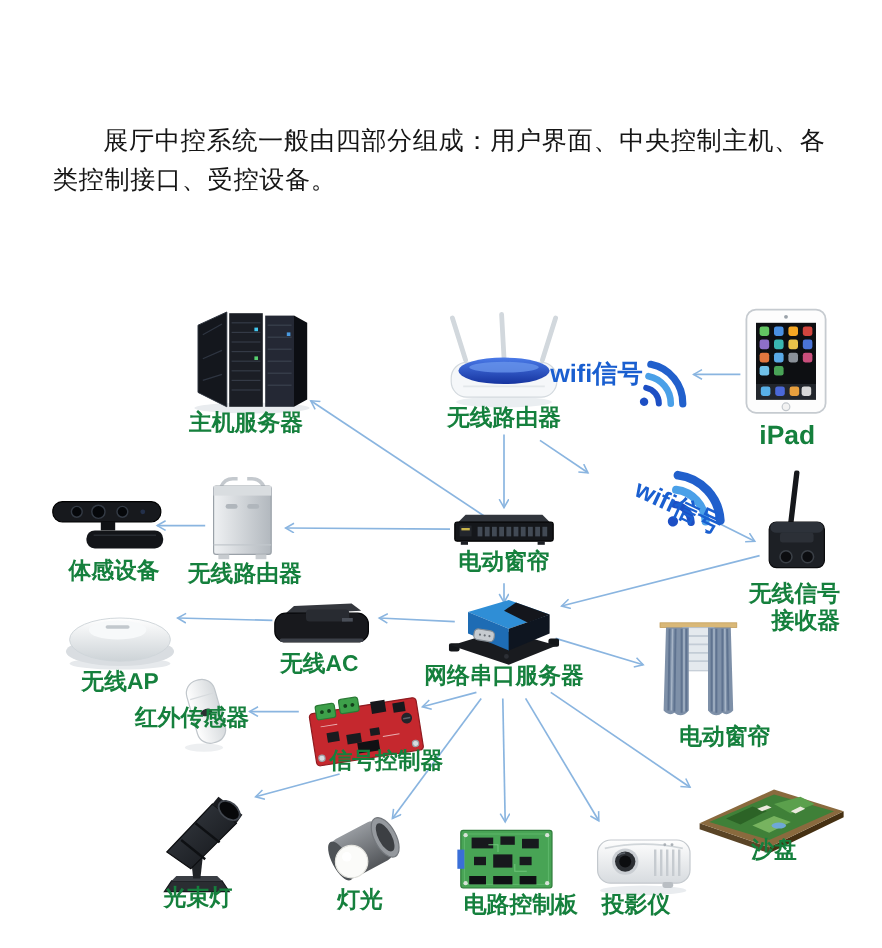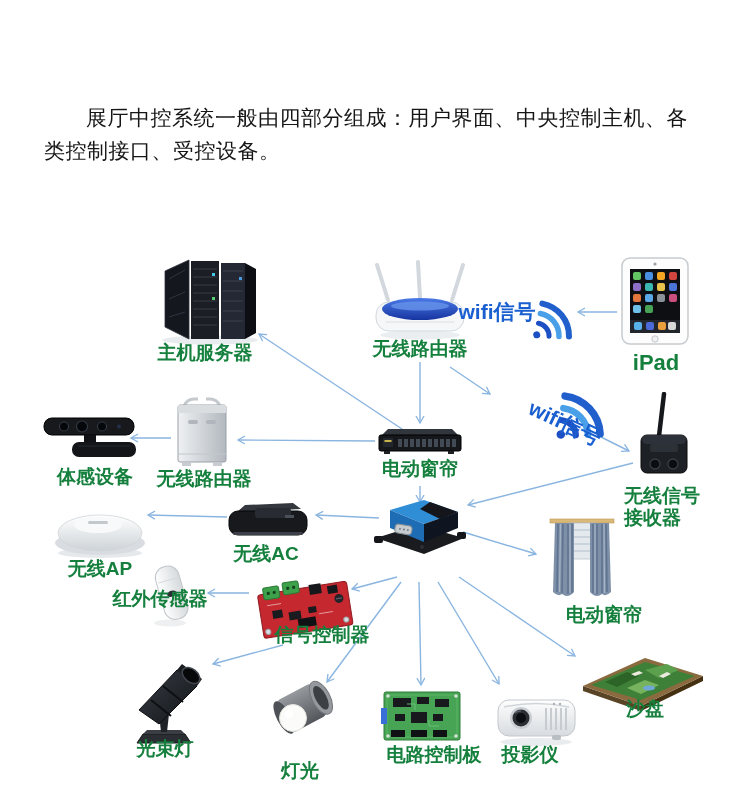--- a/index.html
+++ b/index.html
@@ -7,21 +7,21 @@
   .stage{position:relative;width:735px;height:790px;background:#fff;}
   .title{position:absolute;top:14px;left:0;width:735px;text-align:center;
          font-size:47px;font-weight:900;color:#3b4bc6;letter-spacing:2px;margin:0;}
   .intro{position:absolute;top:102px;left:44px;width:648px;margin:0;
          font-size:21px;line-height:1.55;color:#151515;text-indent:2em;letter-spacing:.5px;}
   .overlay{position:absolute;left:0;top:0;pointer-events:none;}
   .dev{position:absolute;}
   .dev svg{display:block;}
   .lbl{position:absolute;transform:translateX(-50%);white-space:nowrap;
        font-weight:bold;color:#15803d;font-size:19px;line-height:1.15;}
-  .lbl.center{text-align:left;}
+  .lbl.center{text-align:right;}
   .wifi-lbl{font-size:21px;color:#1a5fd0;}
   .wifi-rot{transform:rotate(25deg);transform-origin:0 50%;}
 </style>
 </head>
 <body>
 
 <div class="stage">
 
   <p class="intro">展厅中控系统一般由四部分组成：用户界面、中央控制主机、各类控制接口、受控设备。</p>
 
@@ -441,22 +441,23 @@
   <div class="lbl wifi-lbl wifi-rot" style="left:530px;top:395px">wifi信号</div>
   <div class="lbl" style="left:95px;top:466px">体感设备</div>
   <div class="lbl" style="left:204px;top:468px">无线路由器</div>
   <div class="lbl" style="left:420px;top:458px">电动窗帘</div>
   <div class="lbl center" style="left:662px;top:485px">
     <div>无线信号</div>
     <div>接收器</div>
   </div>
   <div class="lbl" style="left:100px;top:558px">无线AP</div>
   <div class="lbl" style="left:266px;top:543px">无线AC</div>
+  <div class="lbl" style="left:420px;top:553px">网络串口服务器</div>
   <div class="lbl" style="left:604px;top:604px">电动窗帘</div>
   <div class="lbl" style="left:160px;top:588px">红外传感器</div>
   <div class="lbl" style="left:322px;top:624px">信号控制器</div>
   <div class="lbl" style="left:165px;top:738px">光束灯</div>
-  <div class="lbl" style="left:300px;top:760px">灯光</div>
+  <div class="lbl" style="left:300px;top:740px">灯光</div>
   <div class="lbl" style="left:434px;top:744px">电路控制板</div>
   <div class="lbl" style="left:530px;top:744px">投影仪</div>
   <div class="lbl" style="left:645px;top:698px">沙盘</div>
 
 </div>
 
 </body></html>

